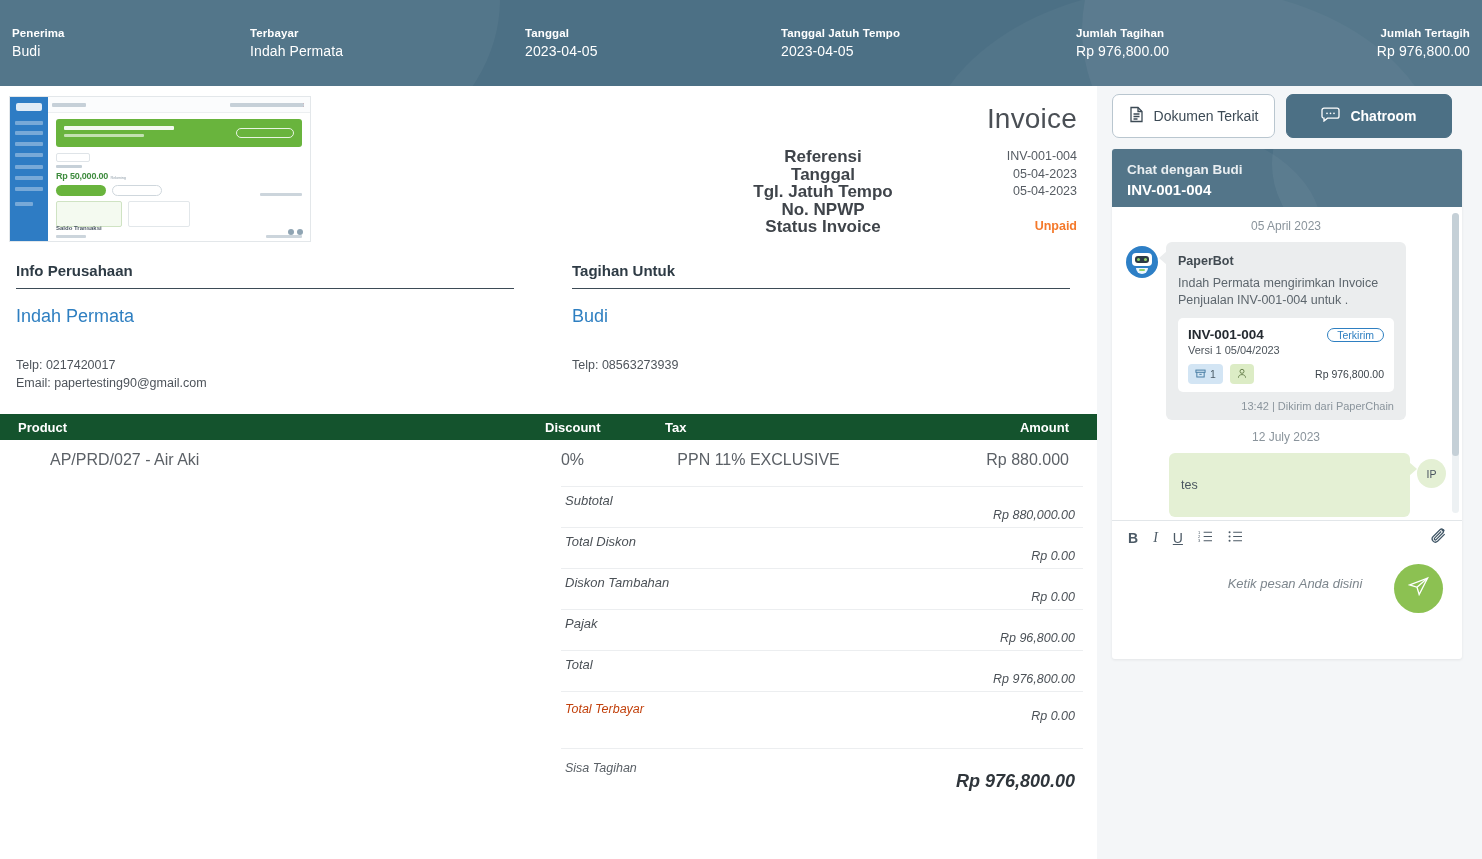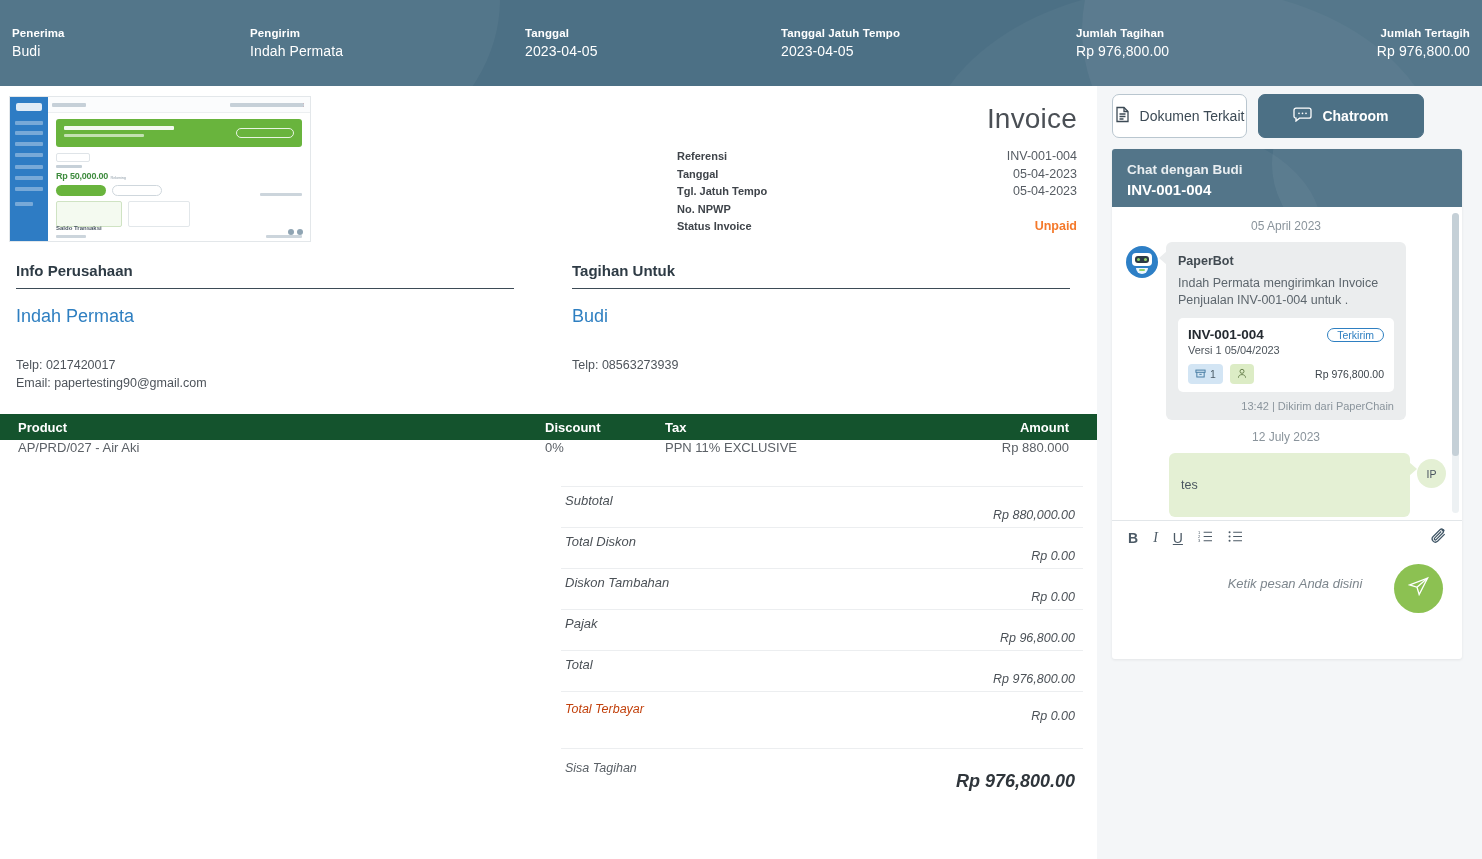--- a/index.html
+++ b/index.html
@@ -111,22 +111,22 @@
   .th-dots i { display:block; width:6px; height:6px; border-radius:50%; background:#8fa4b3;}
 
   .doc-title-wrap { margin-left: auto; text-align: right; padding-top: 6px; }
   .doc-title {
     font-size: 28px; color: #4a4f55; font-weight: normal;
     line-height: 34px; letter-spacing: .2px;
   }
   .meta-table { margin-top: 12px; }
   .meta-row { display: flex; justify-content: flex-end; line-height: 17.5px; }
   .meta-k {
-    font-size: 11px; font-weight: bold; color: #3f444a;
-    text-align: left; width: 300px; padding-right: 8px;
+    font-size: 17px; font-weight: bold; color: #3f444a;
+    text-align: center; width: 300px; padding-right: 8px;
   }
   .meta-v {
     font-size: 12.5px; color: #565c63; width: 100px; text-align: right;
   }
   .meta-v.unpaid { color: #f4792b; font-weight: bold; }
 
   
   .info-cols { display: flex; padding: 20px 16px 0 16px; gap: 58px; }
   .info-col { width: 498px; }
   .info-head {
@@ -140,22 +140,22 @@
   .info-lines div { font-size: 12.5px; color: #4e545b; line-height: 17.5px; }
 
   
   .ptable { margin-top: 22px; }
   .ptable .thead {
     background: #14532d; color: #ffffff;
     display: flex; align-items: center; height: 26px;
     font-size: 13px; font-weight: bold;
   }
   .ptable .trow {
-    display: flex; align-items: flex-start; height: 40px;
-    font-size: 13px; color: #5c6167; background: #fff;
+    display: flex; align-items: center; height: 40px;
+    font-size: 16px; color: #5c6167; background: #fff; padding-left: 32px;
   }
   .c-prod { width: 545px; padding-left: 18px; }
   .c-disc { width: 120px; }
   .c-tax  { width: 260px; }
   .c-amt  { width: 172px; text-align: right; padding-right: 28px; }
 
   
   .totals { margin-top: 6px; padding-left: 561px; padding-right: 14px; }
   .t-row {
     border-top: 1px solid #eceef0;
@@ -186,21 +186,21 @@
     padding: 8px 8px 0 4px;
     position: relative;
   }
   .rp-btns { display: flex; gap: 11px; }
   .rp-btn {
     height: 44px; border-radius: 7px;
     display: flex; align-items: center; justify-content: center;
     gap: 10px; font-size: 14px; cursor: pointer;
   }
   .rp-btn.doc {
-    width: 135px; background: #ffffff; color: #3c4a55;
+    width: 163px; background: #ffffff; color: #3c4a55;
     border: 1px solid #b9c6cf;
   }
   .rp-btn.chat {
     width: 166px; background: #4c7085; color: #ffffff;
     border: 1px solid #4c7085; font-weight: bold;
   }
 
   .chatcard {
     margin-top: 11px;
     width: 350px;
@@ -359,21 +359,21 @@
 <div class="topbar">
   <div class="curve-a"></div>
   <div class="curve-b"></div>
   <div class="curve-c"></div>
   <div class="hdr-cells">
     <div class="hdr-cell hc-0">
       <div class="lbl">Penerima</div>
       <div class="val">Budi</div>
     </div>
     <div class="hdr-cell hc-1">
-      <div class="lbl">Pengirim</div>
+      <div class="lbl">Terbayar</div>
       <div class="val">Indah Permata</div>
     </div>
     <div class="hdr-cell hc-2">
       <div class="lbl">Tanggal</div>
       <div class="val">2023-04-05</div>
     </div>
     <div class="hdr-cell hc-3">
       <div class="lbl">Tanggal Jatuh Tempo</div>
       <div class="val">2023-04-05</div>
     </div>

